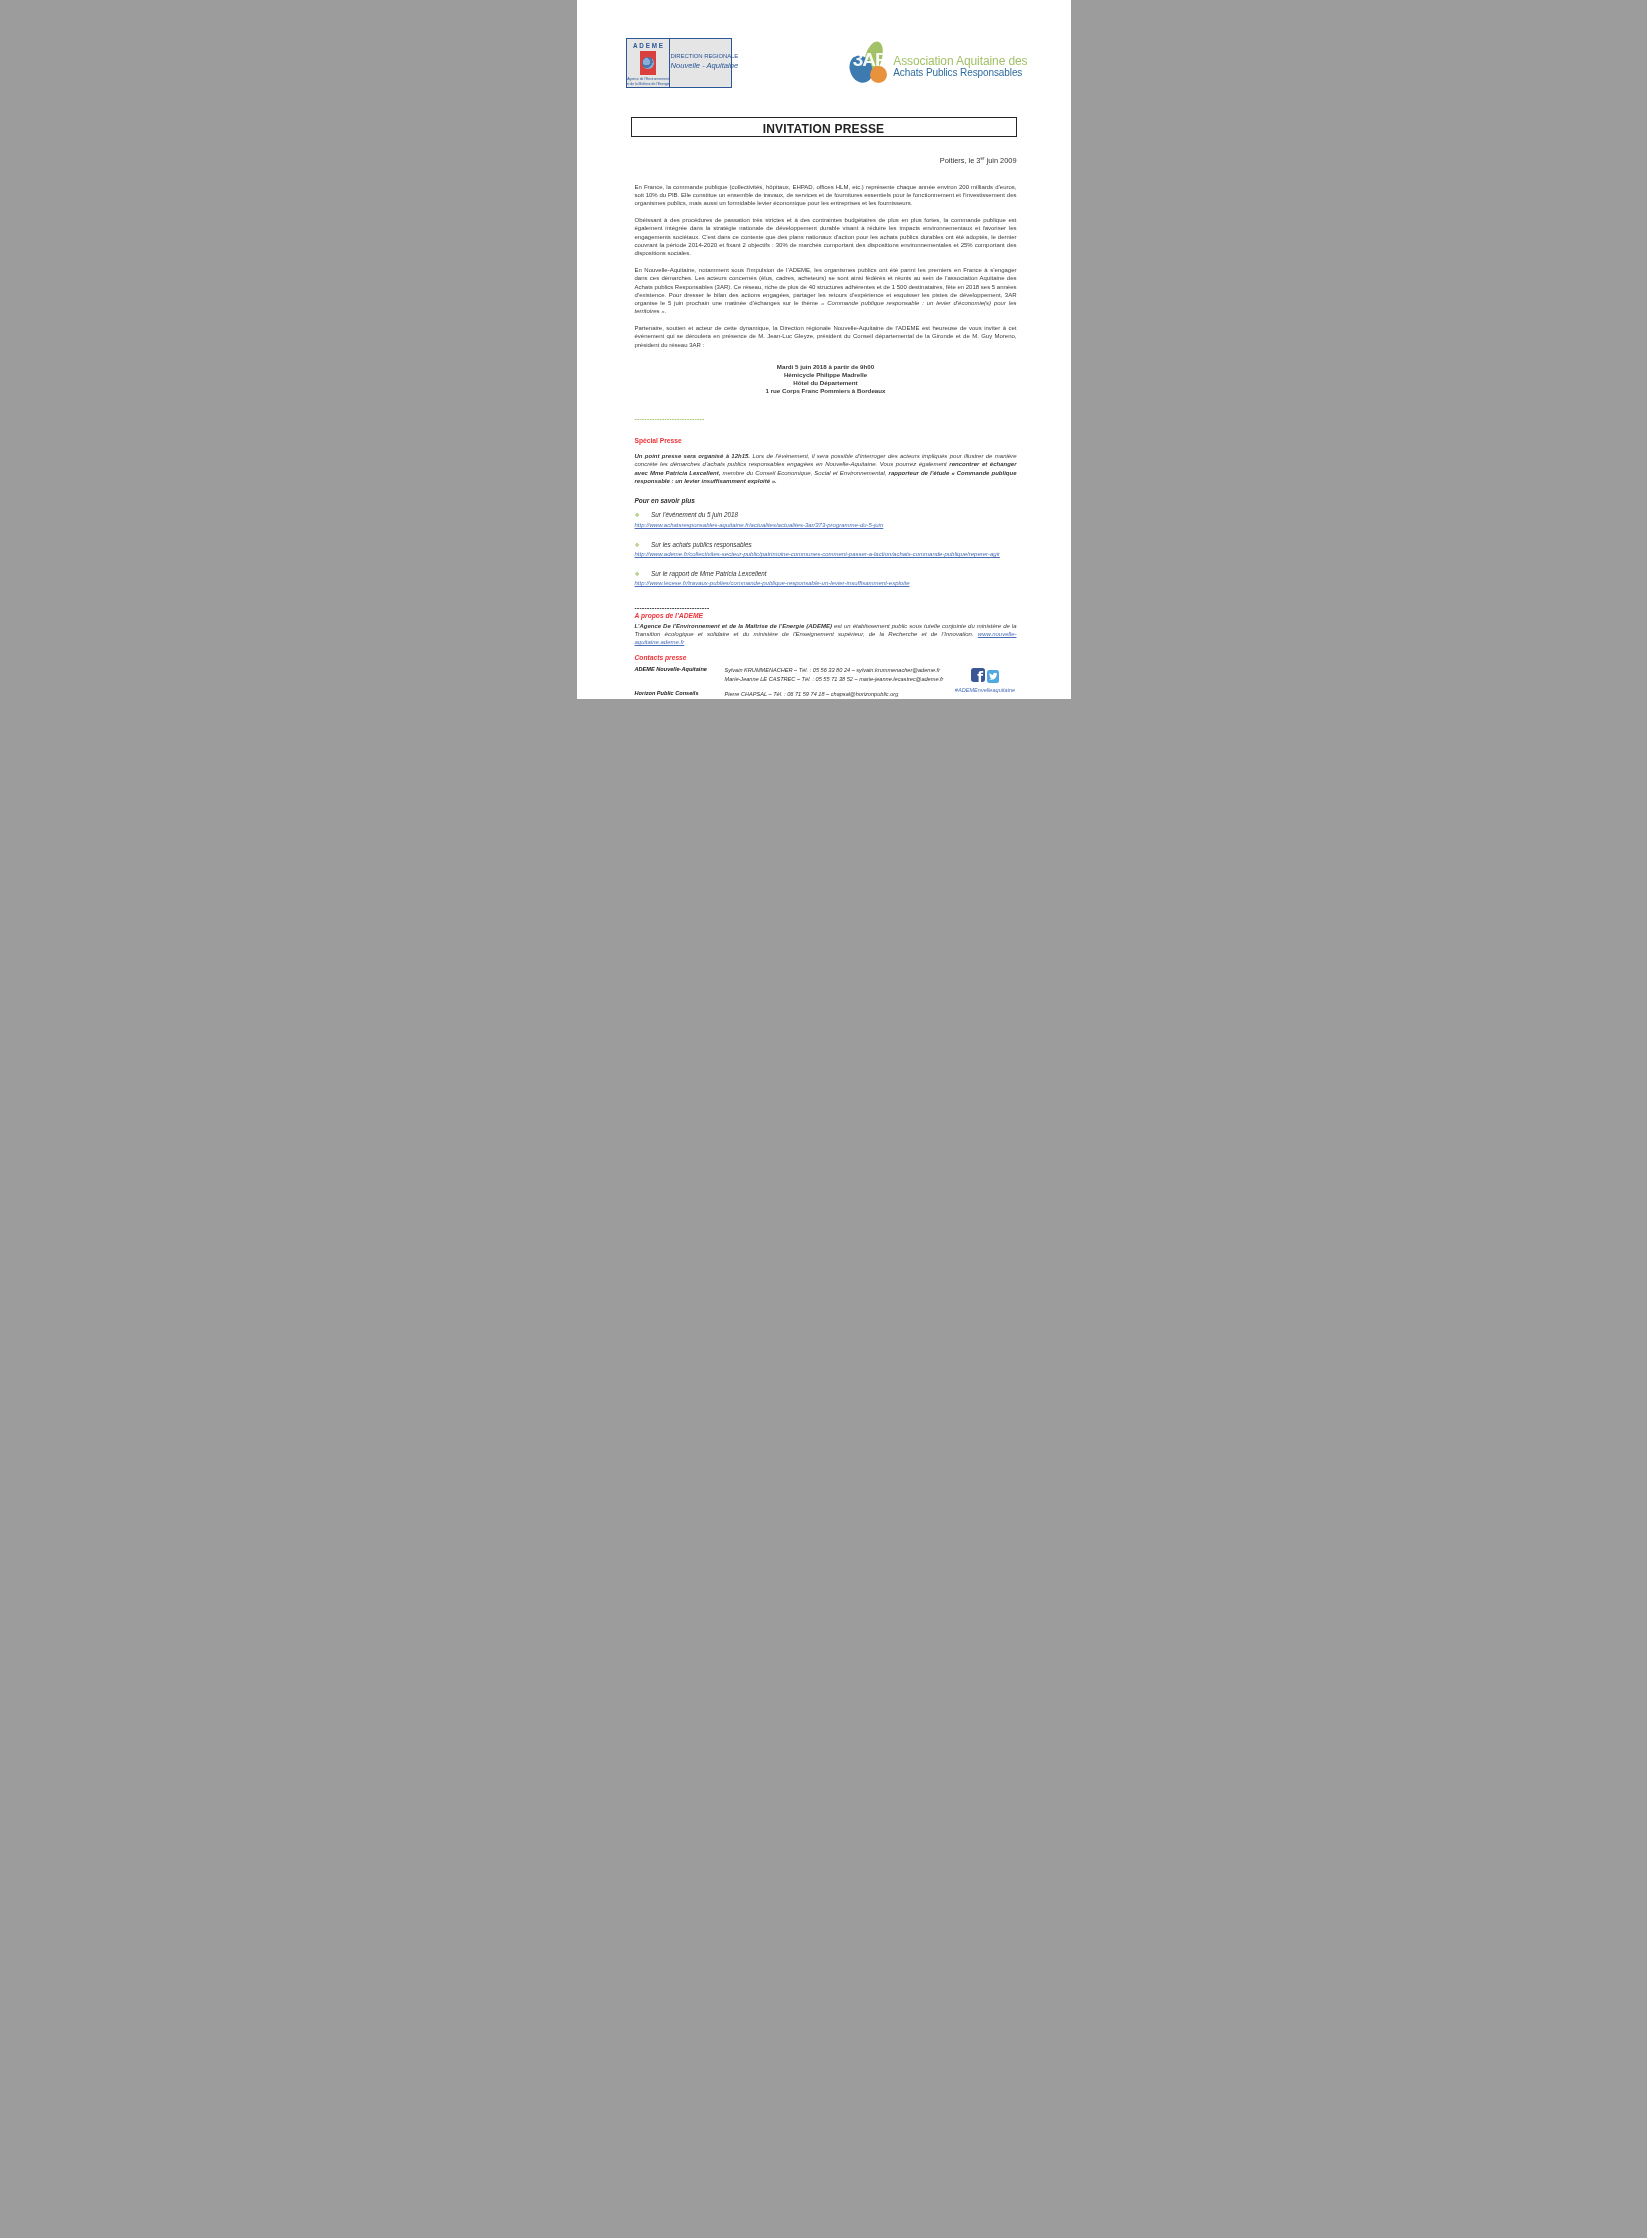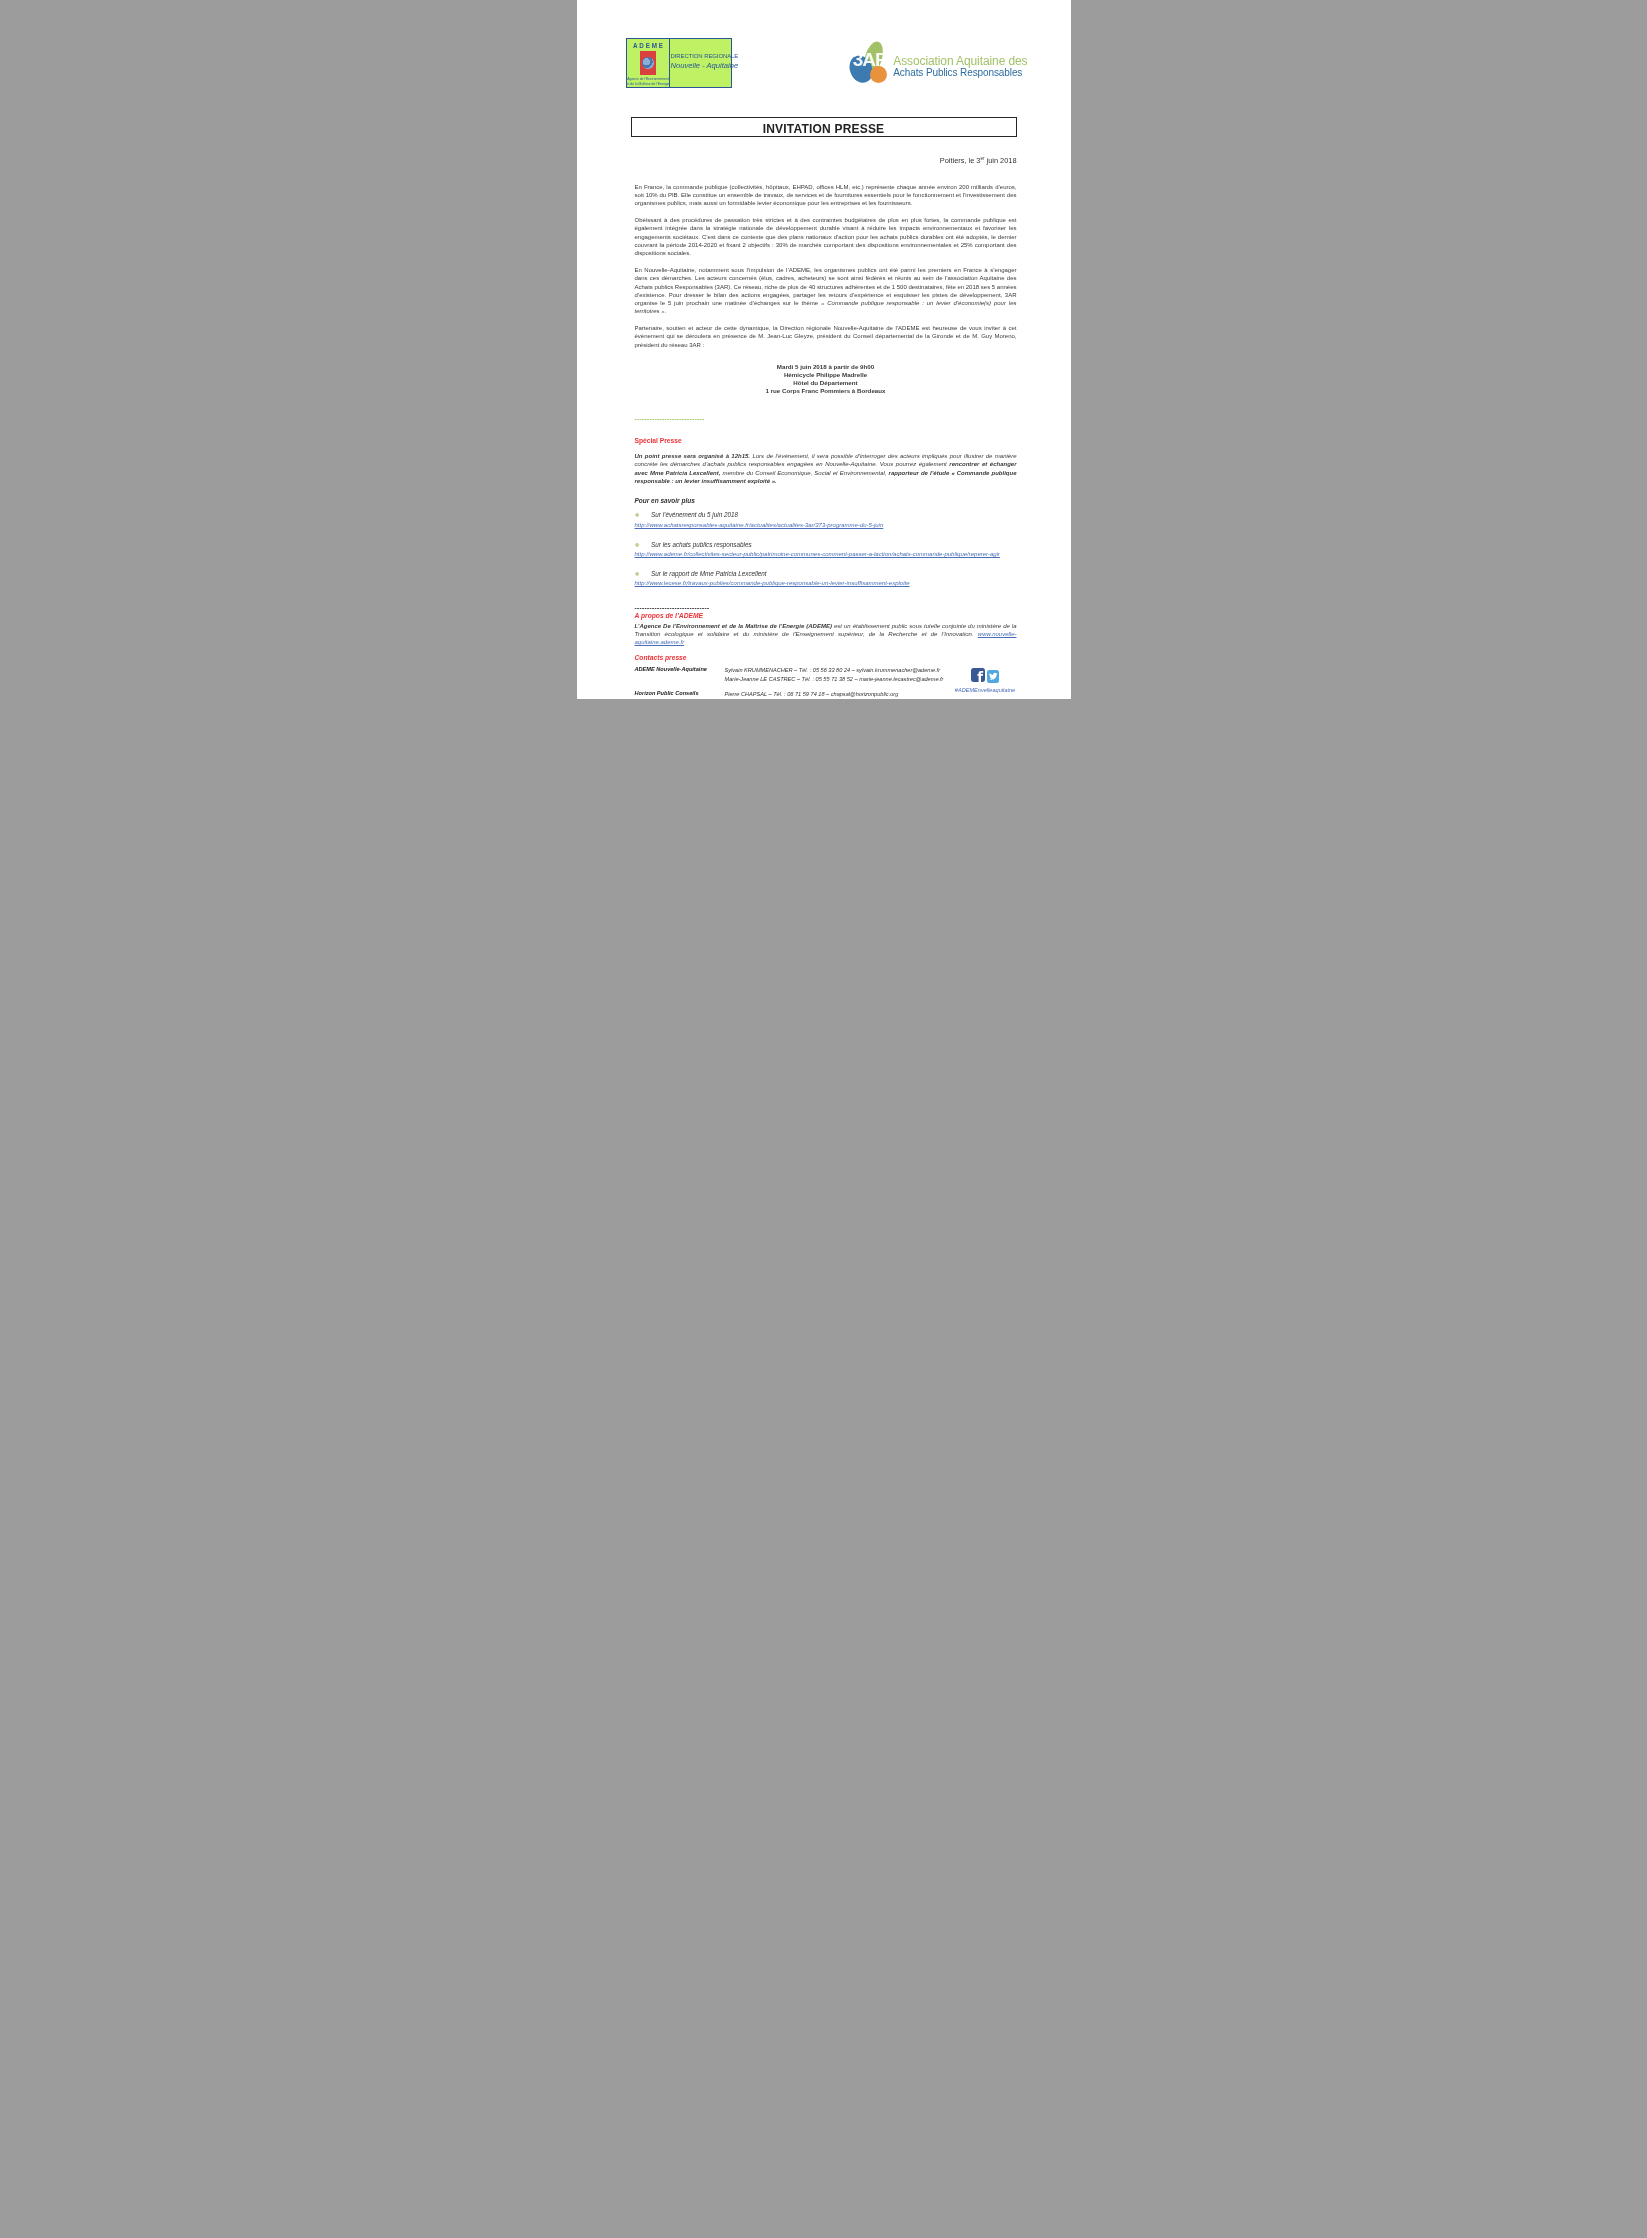--- a/index.html
+++ b/index.html
@@ -6,21 +6,21 @@
     --green:#a3c167; --red:#ed3237; --link:#4a6fb8; --ademe-blue:#2b5797;
     --a3r-blue:#2e6da0; --fb:#3a5795; --tw:#4fa8e0; --ink:#3a3a3a;
   }
   *{box-sizing:border-box;margin:0;padding:0}
   html,body{background:#9c9c9c}
   body{font-family:"Liberation Sans",sans-serif;color:var(--ink)}
   .page{width:494px;min-height:699px;background:#fff;margin:0 auto;position:relative;overflow:hidden}
 
   
   .hdr{display:flex;justify-content:space-between;align-items:flex-start;padding:38px 43px 0 49px}
-  .ademe-logo{width:106px;height:50px;border:0.9px solid var(--ademe-blue);display:flex;background:#bef264}
+  .ademe-logo{width:106px;height:50px;border:0.9px solid var(--ademe-blue);display:flex;background:#e5e5e5}
   .al-left{width:44px;border-right:0.9px solid var(--ademe-blue);display:flex;flex-direction:column;align-items:center;padding-top:3.1px}
   .al-brand{color:var(--ademe-blue);font-weight:bold;font-size:6.3px;letter-spacing:1.8px;padding-left:1.8px}
   .al-globe-box{width:16px;height:25px;background:#d9403e;margin-top:2.2px;display:flex;align-items:center;justify-content:center}
   .al-globe{width:11.6px;height:11.6px;border-radius:50%;background:radial-gradient(circle at 38% 40%,#89aed8 0 34%,#4a76ae 35% 58%,#89aed8 59% 100%)}
   .al-tag{color:var(--ademe-blue);font-size:3.4px;line-height:1.5;text-align:center;margin-top:2.2px;white-space:nowrap}
   .al-right{flex:1;text-align:center;padding-top:14.3px}
   .al-dir{color:var(--ademe-blue);font-size:6px;letter-spacing:-0.1px;white-space:nowrap}
   .al-region{color:var(--ademe-blue);font-size:7.6px;font-style:italic;margin-top:2.2px;white-space:nowrap}
 
   .a3r{display:flex;align-items:flex-start;margin-top:5.4px}
@@ -109,21 +109,21 @@
         <div class="a3r-l1">Association Aquitaine des</div>
         <div class="a3r-l2">Achats Publics Responsables</div>
       </div>
     </div>
   </div>
 
   <div class="title-box">
     <span>INVITATION PRESSE</span>
   </div>
 
-  <div class="dateline"><span>Poitiers, le 3</span><sup>er</sup><span> juin 2018</span></div>
+  <div class="dateline"><span>Poitiers, le 3</span><sup>er</sup><span> juin 2009</span></div>
 
 
   <div class="content">
     <p class="first">En France, la commande publique (collectivités, hôpitaux, EHPAD, offices HLM, etc.) représente chaque année environ 200 milliards d’euros, soit 10% du PIB. Elle constitue un ensemble de travaux, de services et de fournitures essentiels pour le fonctionnement et l’investissement des organismes publics, mais aussi un formidable levier économique pour les entreprises et les fournisseurs.</p>
     <p>Obéissant à des procédures de passation très strictes et à des contraintes budgétaires de plus en plus fortes, la commande publique est également intégrée dans la stratégie nationale de développement durable visant à réduire les impacts environnementaux et favoriser les engagements sociétaux. C’est dans ce contexte que des plans nationaux d’action pour les achats publics durables ont été adoptés, le dernier couvrant la période 2014-2020 et fixant 2 objectifs : 30% de marchés comportant des dispositions environnementales et 25% comportant des dispositions sociales.</p>
     <p><span>En Nouvelle-Aquitaine, notamment sous l’impulsion de l’ADEME, les organismes publics ont été parmi les premiers en France à s’engager dans ces démarches. Les acteurs concernés (élus, cadres, acheteurs) se sont ainsi fédérés et réunis au sein de l’association Aquitaine des Achats publics Responsables (3AR). Ce réseau, riche de plus de 40 structures adhérentes et de 1 500 destinataires, fête en 2018 ses 5 années d’existence. Pour dresser le bilan des actions engagées, partager les retours d’expérience et esquisser les pistes de développement, 3AR organise le 5 juin prochain une matinée d’échanges sur le thème </span><span class="i">« Commande publique responsable : un levier d’économie(s) pour les territoires »</span><span>.</span></p>
     <p>Partenaire, soutien et acteur de cette dynamique, la Direction régionale Nouvelle-Aquitaine de l’ADEME est heureuse de vous inviter à cet événement qui se déroulera en présence de M. Jean-Luc Gleyze, président du Conseil départemental de la Gironde et de M. Guy Moreno, président du réseau 3AR :</p>
 
     <div class="event">
       <div>Mardi 5 juin 2018 à partir de 9h00</div>

